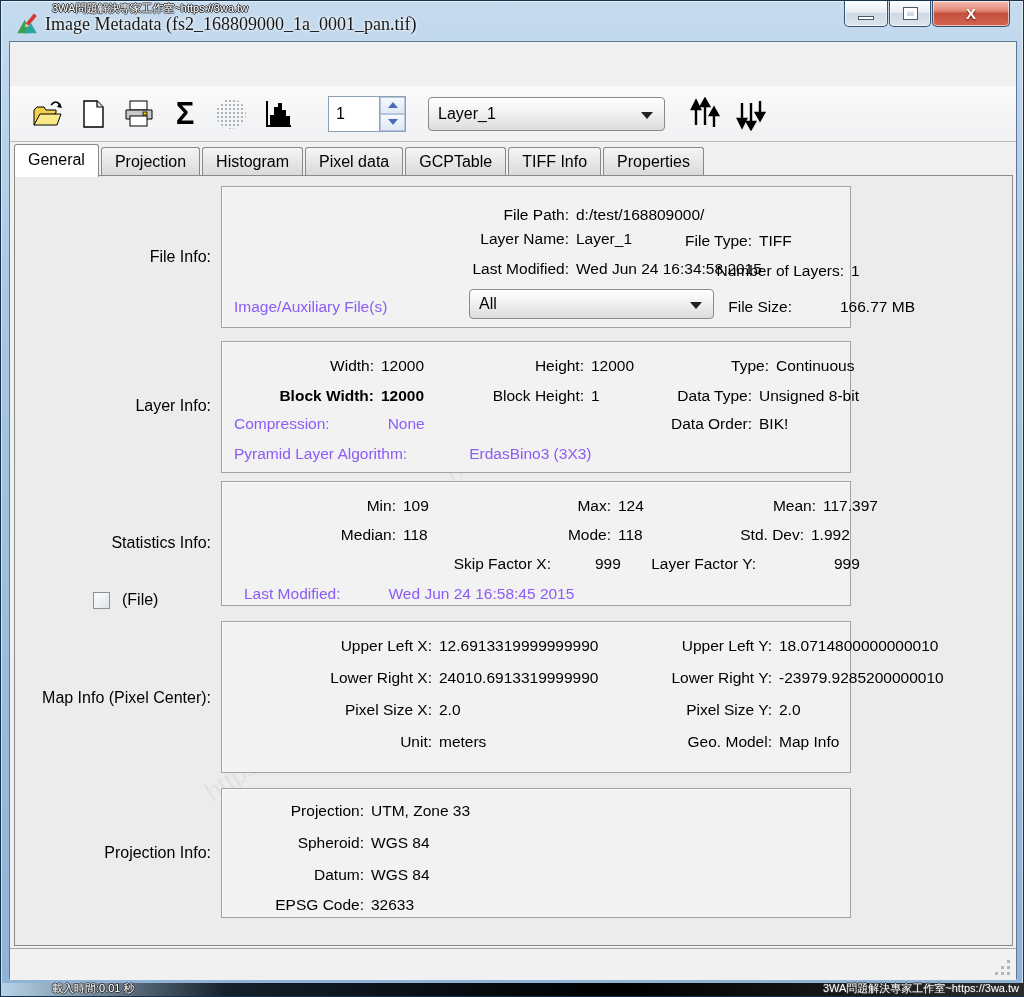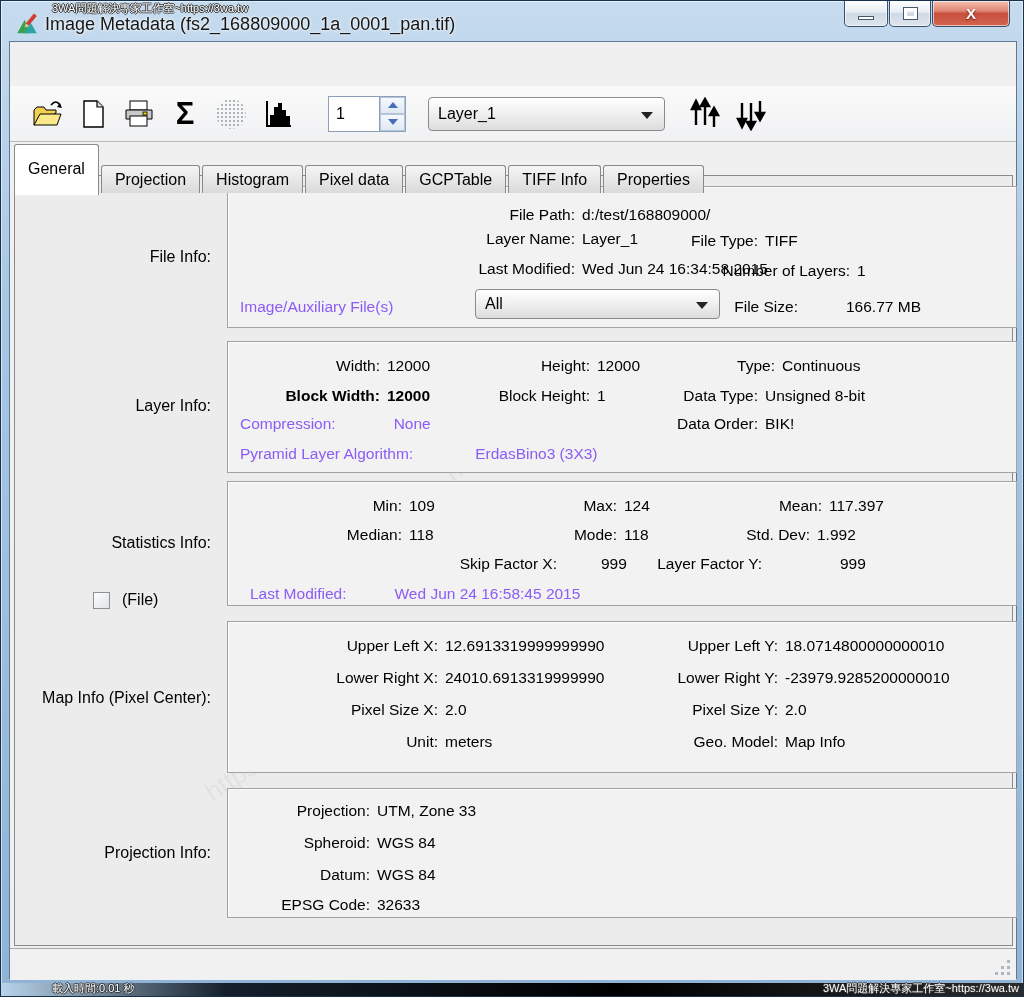--- a/index.html
+++ b/index.html
@@ -5,21 +5,21 @@
   * { margin:0; padding:0; box-sizing:border-box; }
   html,body { width:1024px; height:997px; font-family:"Liberation Sans", sans-serif; background:#7b97ae; overflow:hidden; }
   #window { position:absolute; left:0; top:0; width:1024px; height:997px;
     background:linear-gradient(180deg,#c6dbee 0%,#a9c7e3 30%,#8fb3d6 100%);
     border:1px solid #16314e; box-shadow:inset 0 0 0 1px rgba(255,255,255,.55); }
 
   
   #titlebar { position:absolute; left:0; top:0; width:100%; height:40px; }
   #title-icon { position:absolute; left:14px; top:12px; width:24px; height:24px; }
   #title-text { position:absolute; left:44px; top:13px; font-size:18px; color:#161616;
-    text-shadow:0 0 4px rgba(255,255,255,.9), 0 0 2px rgba(255,255,255,.9); white-space:nowrap; }
+    text-shadow:0 0 4px rgba(255,255,255,.9), 0 0 2px rgba(255,255,255,.9); white-space:nowrap;font-family:Liberation Serif, serif; }
   .winbtn { position:absolute; top:0; height:26px; border:1px solid #35506e; border-top:none;
     border-radius:0 0 5px 5px; box-shadow:inset 0 0 0 1px rgba(255,255,255,.6);
     background:linear-gradient(180deg,#fdfefe 0%,#e7edf3 45%,#cfd9e4 50%,#dde5ed 100%);
     display:flex; align-items:center; justify-content:center; cursor:pointer; }
   #btn-min { left:843px; width:44px; }
   #btn-max { left:888px; width:42px; }
   #btn-close { left:931px; width:78px;
     background:linear-gradient(180deg,#f5c0b2 0%,#e08573 40%,#c74f3e 50%,#d2654f 100%); }
   #btn-min .glyph { width:16px; height:4px; background:#fff; border:1px solid #46586c; margin-top:8px; }
   #btn-max .glyph { width:13px; height:11px; border:3px solid #fff; outline:1px solid #46586c; }
@@ -58,25 +58,25 @@
     border-left:6px solid transparent; border-right:6px solid transparent; border-top:7px solid #222; }
   #layer-combo { margin-left:22px; width:237px; }
 
   #arrows-up, #arrows-dn { margin-left:18px; }
 
   
   #tabrow { position:absolute; left:4px; top:102px; display:flex; align-items:flex-end; z-index:3; }
   .tab { height:28px; padding:0 13px; margin-right:2px; display:flex; align-items:center; font-size:16px;
     border:1px solid #898989; border-bottom:none; border-radius:3px 3px 0 0;
     background:linear-gradient(180deg,#f5f5f5,#dadada); cursor:pointer; color:#000; }
-  .tab.active { background:#fff; height:51px; margin-bottom:-2px; padding-bottom:2px; position:relative; z-index:4; }
+  .tab.active { background:#fff; height:33px; margin-bottom:-2px; padding-bottom:2px; position:relative; z-index:4; }
 
   
   #panel { position:absolute; left:4px; top:133px; width:999px; height:771px; background:#ececec; border:1px solid #8a8a8a; }
-  .gbox { position:absolute; left:212px; width:790px; background:#f2f2f2; border:1px solid #a2a2a2; box-shadow:inset 1px 1px 0 #fbfbfb; }
+  .gbox { position:absolute; left:206px; width:630px; background:#f2f2f2; border:1px solid #a2a2a2; box-shadow:inset 1px 1px 0 #fbfbfb; }
   #box-file { top:10px;  height:142px; }
   #box-layer{ top:165px; height:132px; }
   #box-stat { top:305px; height:125px; }
   #box-map  { top:445px; height:152px; }
   #box-proj { top:612px; height:130px; }
 
   .side-label { position:absolute; left:0; width:196px; text-align:right; font-size:16px; color:#000; white-space:nowrap; }
 
   .cell { position:absolute; white-space:nowrap; font-size:15.5px; line-height:19px; color:#000; }
   .cell .lbl { position:absolute; right:100%; top:0; white-space:pre; }

